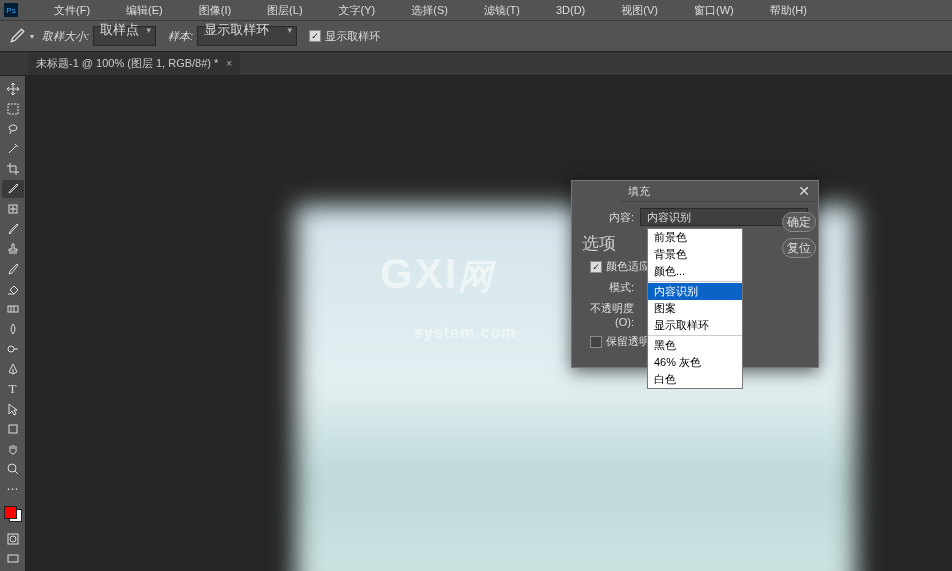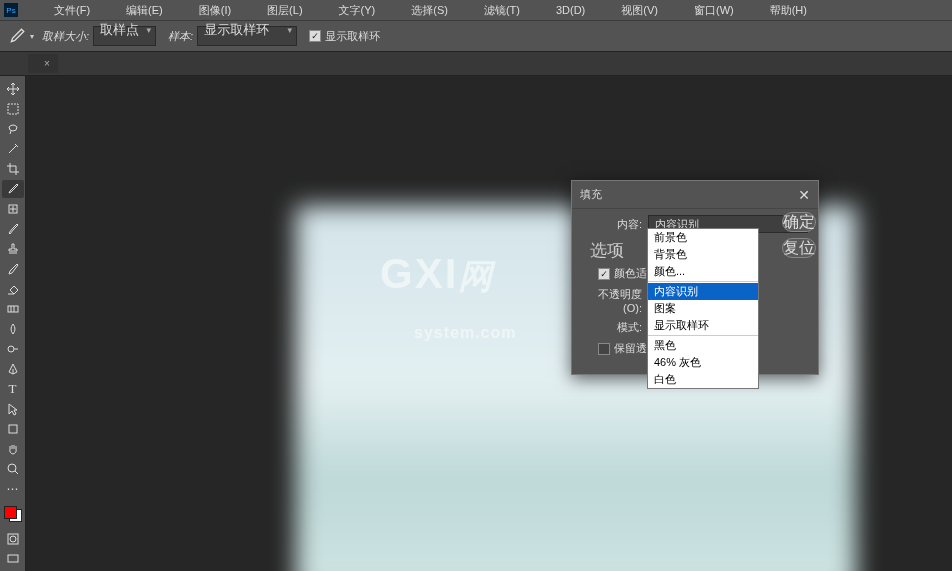--- a/index.html
+++ b/index.html
@@ -35,39 +35,39 @@
 .color-swatch .bg { width: 13px; height: 13px; background: #fff; position: absolute; bottom: 0; right: 0; border: 1px solid #222; }
 
 .canvas-area { flex: 1; background: #262626; position: relative; }
 .canvas-img { position: absolute; left: 270px; top: 130px; width: 560px; height: 390px; background: linear-gradient(180deg, #d3e4ea 0%, #e4f0f2 45%, #bed9d8 70%, #cfe5e4 100%); filter: blur(12px); }
 .watermark { position: absolute; left: 380px; top: 250px; font-size: 42px; font-weight: bold; color: rgba(255,255,255,0.55); font-family: Georgia, serif; letter-spacing: 2px; }
 .watermark .x { font-size: 34px; font-style: italic; }
 .watermark .sub { font-size: 16px; letter-spacing: 1px; color: rgba(255,255,255,0.5); }
 
 
 .dialog { position: absolute; left: 571px; top: 180px; width: 248px; background: #535353; border: 1px solid #777; box-shadow: 0 4px 16px rgba(0,0,0,0.6); font-size: 11px; color: #ddd; }
-.dialog .titlebar { height: 28px; display: flex; align-items: center; justify-content: space-between; padding: 0 8px; border-bottom: 1px solid #454545; }
+.dialog .titlebar { height: 21px; display: flex; align-items: center; justify-content: space-between; padding: 0 8px; border-bottom: 1px solid #454545; margin-left: 48px; }
 .dialog .close-x { font-size: 14px; cursor: pointer; color:#ddd; }
-.dialog .body { padding: 6px 10px 12px 10px; position: relative; }
+.dialog .body { padding: 6px 10px 12px 2px; position: relative; }
 .dialog .row { display: flex; align-items: center; margin-bottom: 6px; }
 .dialog .row .rlbl { width: 60px; text-align: right; margin-right: 6px; }
 .dialog .sel2 { flex: 1; background: #3f3f3f; border: 1px solid #2a2a2a; height: 18px; padding: 0 14px 0 6px; position: relative; display: flex; align-items: center; }
 .dialog .sel2::after { content: "▾"; position: absolute; right: 4px; font-size: 9px; color: #aaa; }
 .dialog .section-lbl { font-size: 17px; color: #ccc; margin: 4px 0 4px 0; padding-left: 8px; border-top: 1px solid #454545; padding-top: 6px; }
 .dialog .chk2 { width: 12px; height: 12px; background: #ddd; border: 1px solid #888; margin-right: 4px; display: inline-flex; align-items: center; justify-content: center; font-size: 9px; color:#222; }
 .dlg-btn { width: 34px; height: 20px; background: #535353; border: 1px solid #888; border-radius: 10px; display: flex; align-items: center; justify-content: center; margin-bottom: 6px; font-size: 10px; cursor: pointer; }
 
 
-.dropdown { position: absolute; left: 647px; top: 228px; width: 112px; background: #fff; border: 1px solid #777; font-size: 11px; color: #000; z-index: 100; }
+.dropdown { position: absolute; left: 647px; top: 228px; width: 96px; background: #fff; border: 1px solid #777; font-size: 11px; color: #000; z-index: 100; }
 .dropdown .opt { padding: 1px 6px; cursor: pointer; }
 .dropdown .opt.sel { background: #0a64c8; color: #fff; }
 .dropdown .sep { height: 1px; background: #ccc; margin: 1px 0; }
 
 .side-btns { position: absolute; left: 782px; top: 212px; display: flex; flex-direction: column; }
-.side-btns .dlg-btn { width: 34px; height: 20px; background: #5a5a5a; border: 1px solid #888; border-radius: 10px; display: flex; align-items: center; justify-content: center; margin-bottom: 6px; font-size: 16px; cursor: pointer; color:#ddd; }
+.side-btns .dlg-btn { width: 34px; height: 20px; background: #5a5a5a; border: 1px solid #888; border-radius: 10px; display: flex; align-items: center; justify-content: center; margin-bottom: 6px; font-size: 12px; cursor: pointer; color:#ddd; }
 </style>
 </head>
 <body>
 
 <div class="menubar">
   <div class="ps-icon">Ps</div>
   <div class="menu-item">文件(F)</div>
   <div class="menu-item">编辑(E)</div>
   <div class="menu-item">图像(I)</div>
   <div class="menu-item">图层(L)</div>
@@ -90,20 +90,21 @@
   <span class="lbl">取样大小:</span>
   <span class="sel">取样点</span>
   <span class="lbl">样本:</span>
   <span class="sel" style="min-width:100px">显示取样环</span>
   <span class="chk">✓</span>
   <span>显示取样环</span>
 </div>
 
 <div class="tabbar">
   <div class="tab">
+    <span>未标题-1 @ 100% (图层 1, RGB/8#) *</span>
     <span class="close">×</span>
   </div>
 </div>
 
 <div class="main">
 
   <div class="toolbar">
     <div class="tool-btn">
         <svg viewBox="0 0 14 14">
           <path d="M7 1v12M1 7h12M7 1l-2 2M7 1l2 2M7 13l-2-2M7 13l2-2M1 7l2-2M1 7l2 2M13 7l-2-2M13 7l-2 2" stroke="#ddd" stroke-width="1" fill="none"></path>
@@ -241,24 +242,24 @@
     <div class="row">
       <span class="rlbl">内容:</span>
       <span class="sel2">内容识别</span>
     </div>
     <div class="section-lbl" style="border-top:none;padding-top:0">选项</div>
     <div class="row" style="margin-left:16px">
       <span class="chk2">✓</span>
       <span>颜色适应(C)</span>
     </div>
     <div class="row">
+      <span class="rlbl">模式:</span>
+    </div>
+    <div class="row">
       <span class="rlbl">不透明度(O):</span>
-    </div>
-    <div class="row">
-      <span class="rlbl">模式:</span>
     </div>
     <div class="row" style="margin-left:16px">
       <span class="chk2" style="background:#444"></span>
       <span>保留透明区域(P)</span>
     </div>
   </div>
 </div>
 
 <div class="side-btns">
   <div class="dlg-btn">确定</div>

